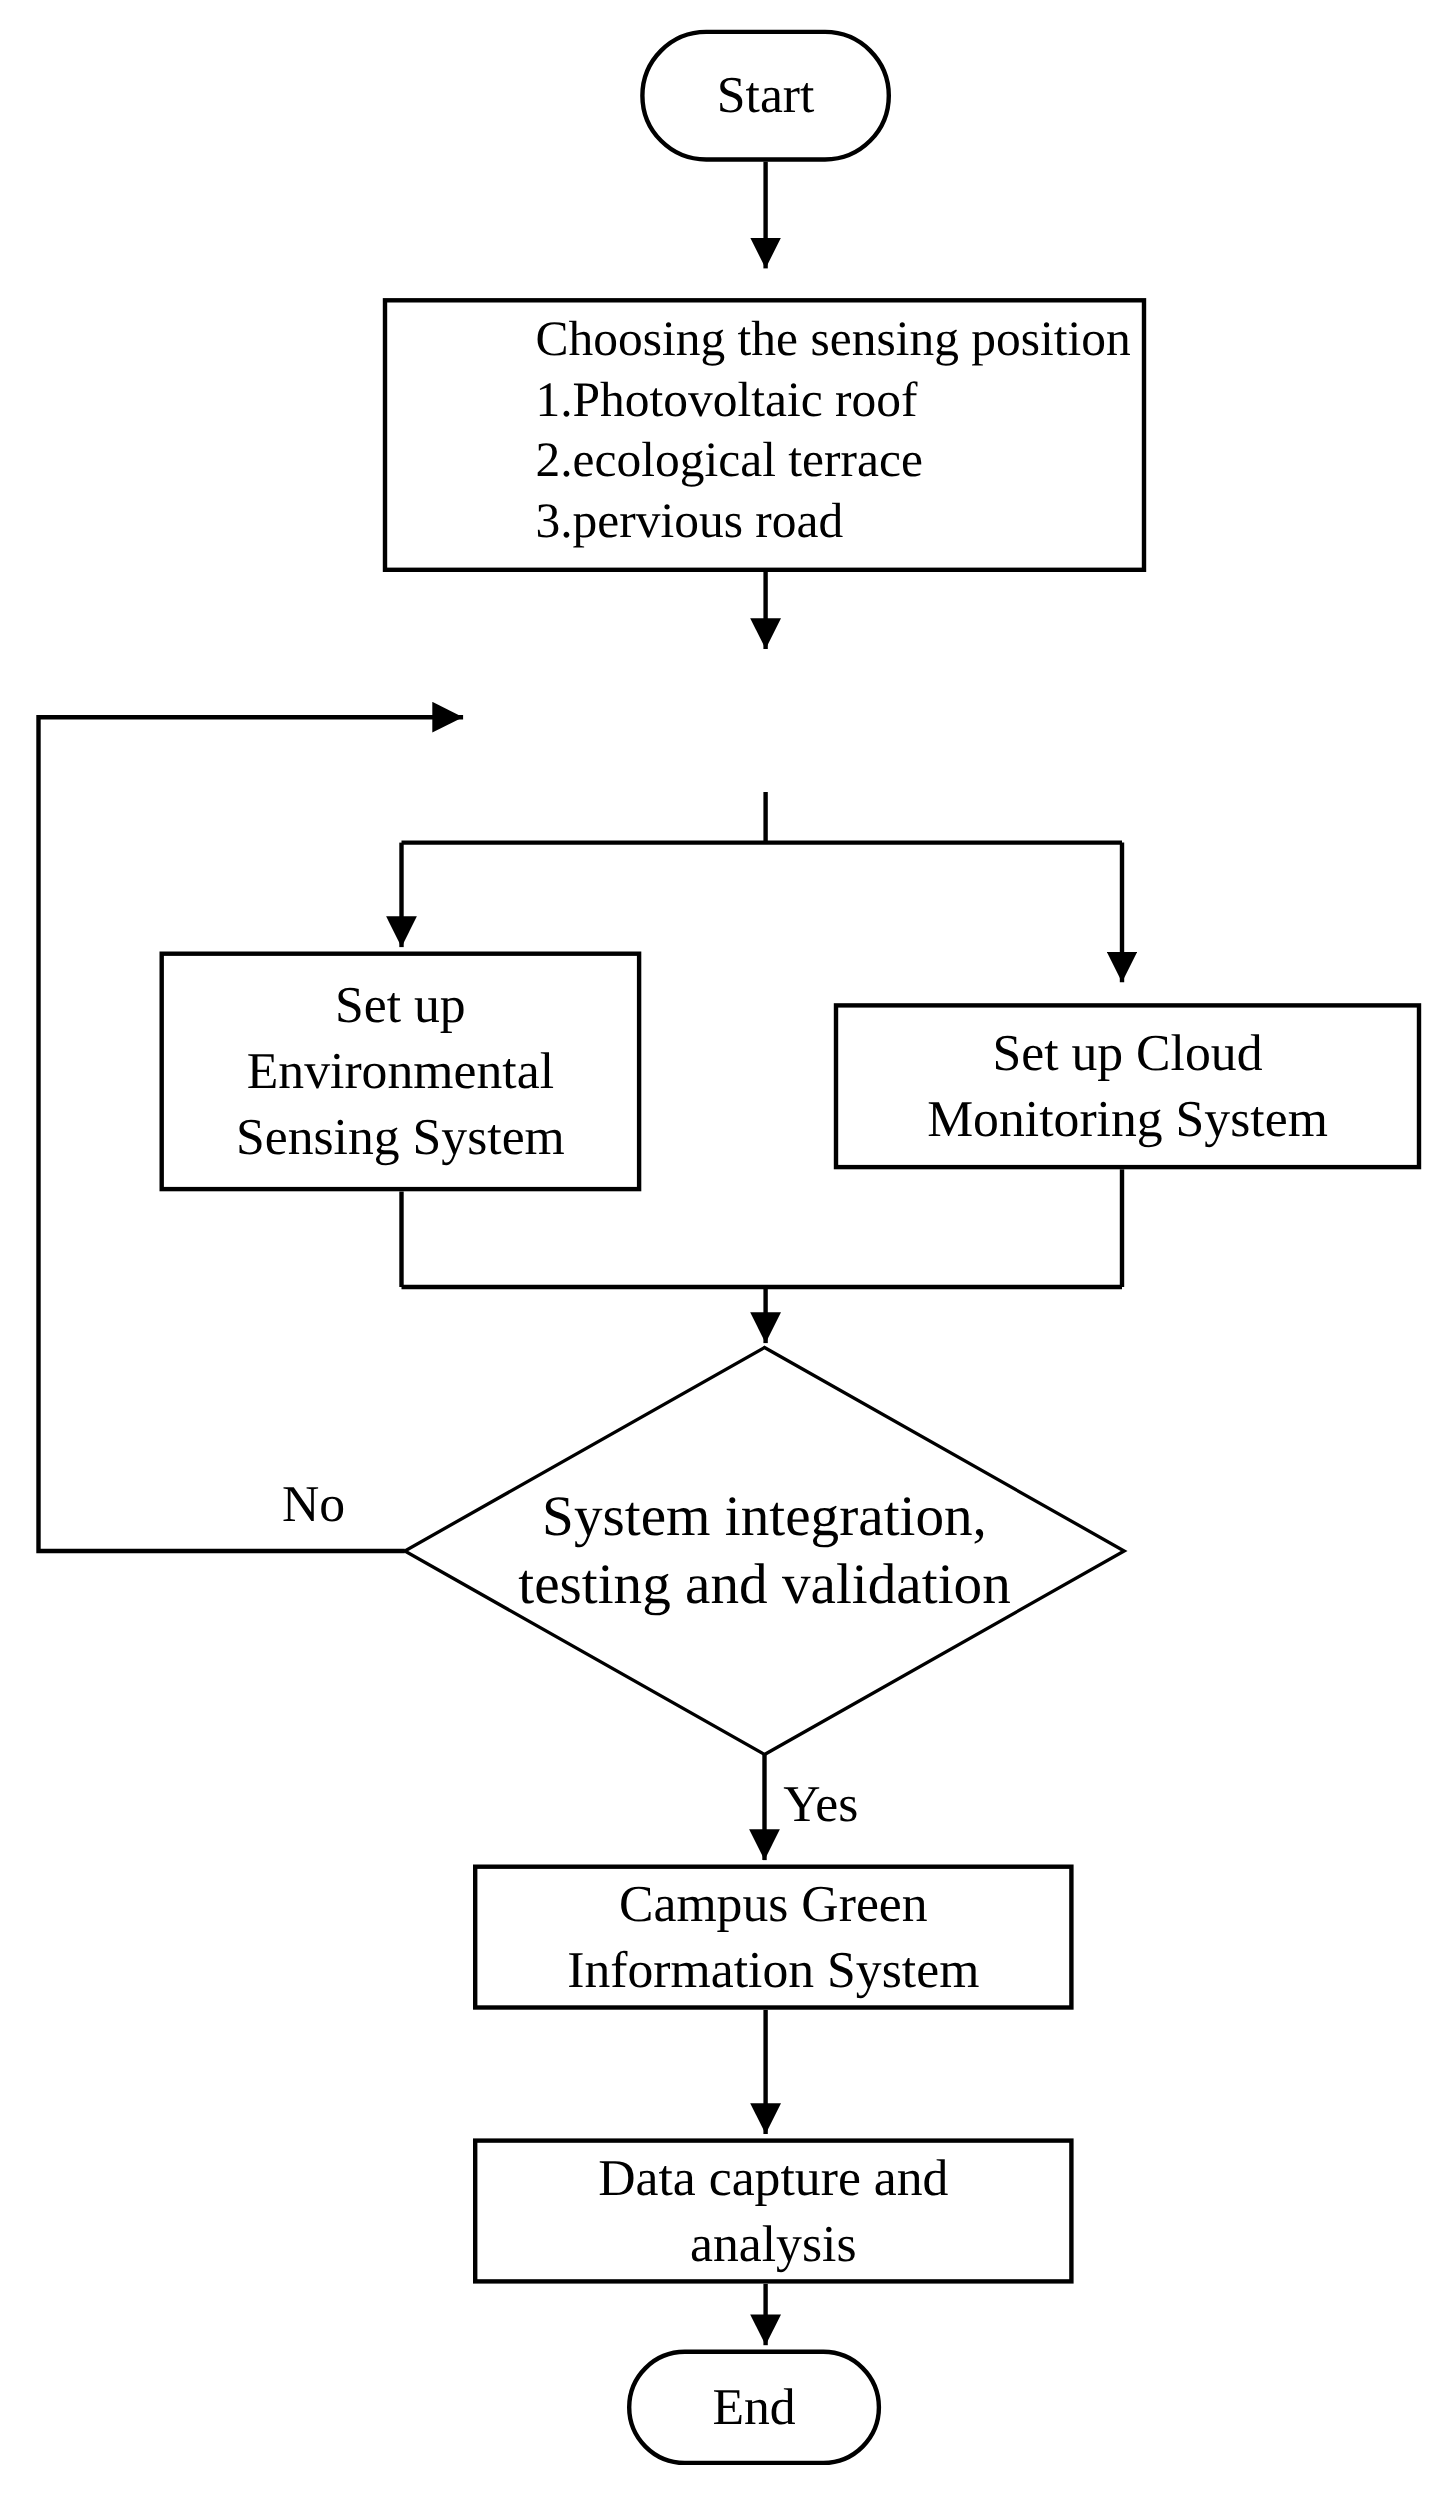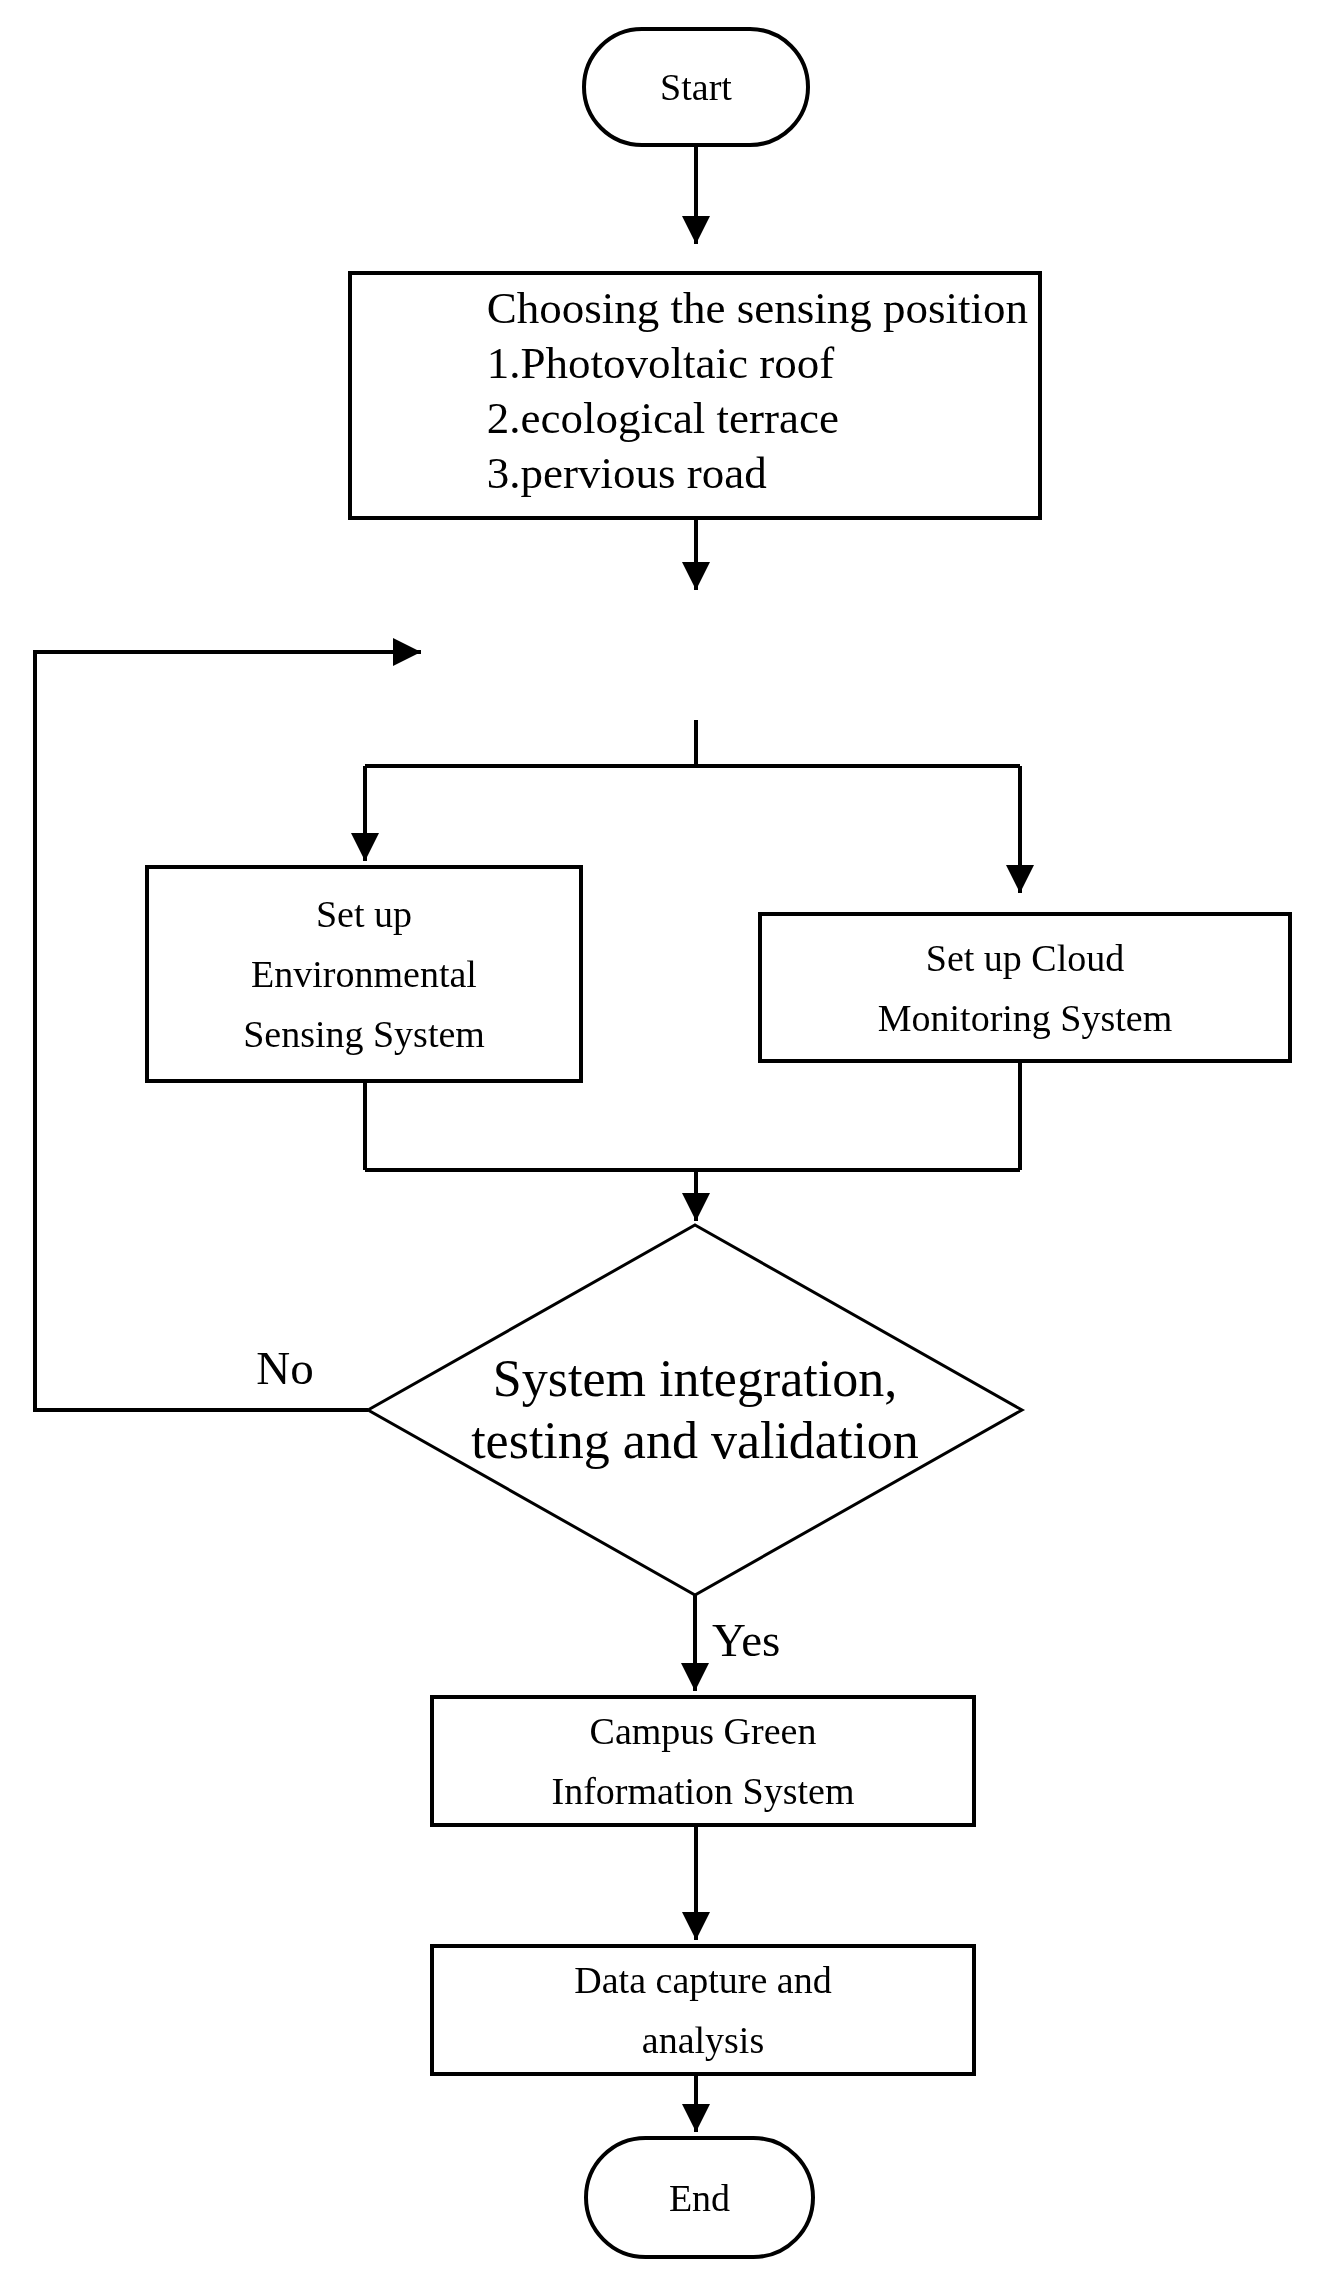--- a/index.html
+++ b/index.html
@@ -25,21 +25,21 @@
   }
   .node {
     position: absolute;
     box-sizing: border-box;
     border: 4px solid #000000;
     background: #ffffff;
     display: flex;
     align-items: center;
     justify-content: center;
     text-align: center;
-    font-size: 38px;
+    font-size: 47px;
     line-height: 60px;
     white-space: pre-line;
     color: #000000;
   }
   .terminator {
     border-radius: 70px;
   }
   .node.list-box {
     justify-content: flex-end;
     align-items: flex-start;
@@ -73,21 +73,21 @@
   #yes-label { left: 712px; top: 1598px; width: 200px; text-align: left; margin-top: 14px; }
 
   #start-node   { left: 582px;  top: 27px;   width: 228px; height: 120px; }
   #choose-node  { left: 348px;  top: 248px;  width: 694px; height: 249px; }
   #exp-node     { left: 425px;  top: 593px;  width: 542px; height: 127px; }
   #env-node     { left: 145px;  top: 865px;  width: 438px; height: 218px; }
   #cloud-node   { left: 758px;  top: 897px;  width: 534px; height: 151px; margin-top: 15px; }
   #decision-text{ left: 395px;  top: 1348px; width: 600px; height: 124px; }
   #campus-node  { left: 430px;  top: 1695px; width: 546px; height: 132px; }
   #data-node    { left: 430px;  top: 1944px; width: 546px; height: 132px; }
-  #end-node     { left: 584px;  top: 2136px; width: 231px; height: 123px; }
+  #end-node     { left: 570px;  top: 2136px; width: 231px; height: 105px; }
 </style>
 </head>
 <body>
 
 <div id="canvas">
 
   <svg id="connectors" viewBox="0 0 1319 2279" xmlns="http://www.w3.org/2000/svg">
     <defs>
       <marker id="arrowhead" viewBox="0 0 10 10" refX="10" refY="5" markerWidth="7" markerHeight="7" orient="auto-start-reverse" markerUnits="strokeWidth">
         <path d="M0,0 L10,5 L0,10 Z" fill="#000000"></path>

